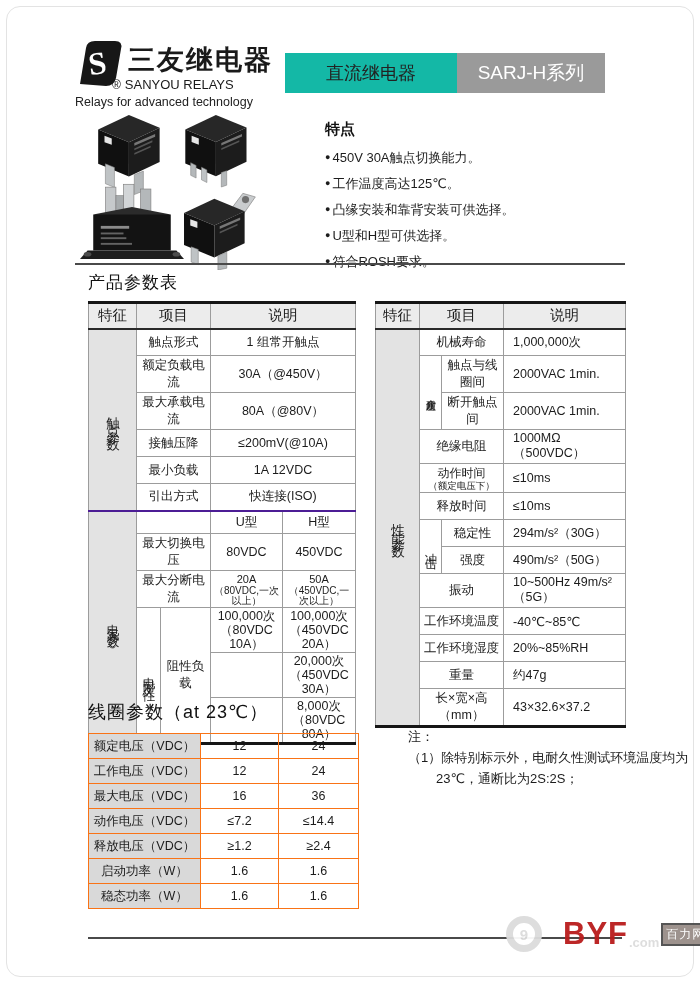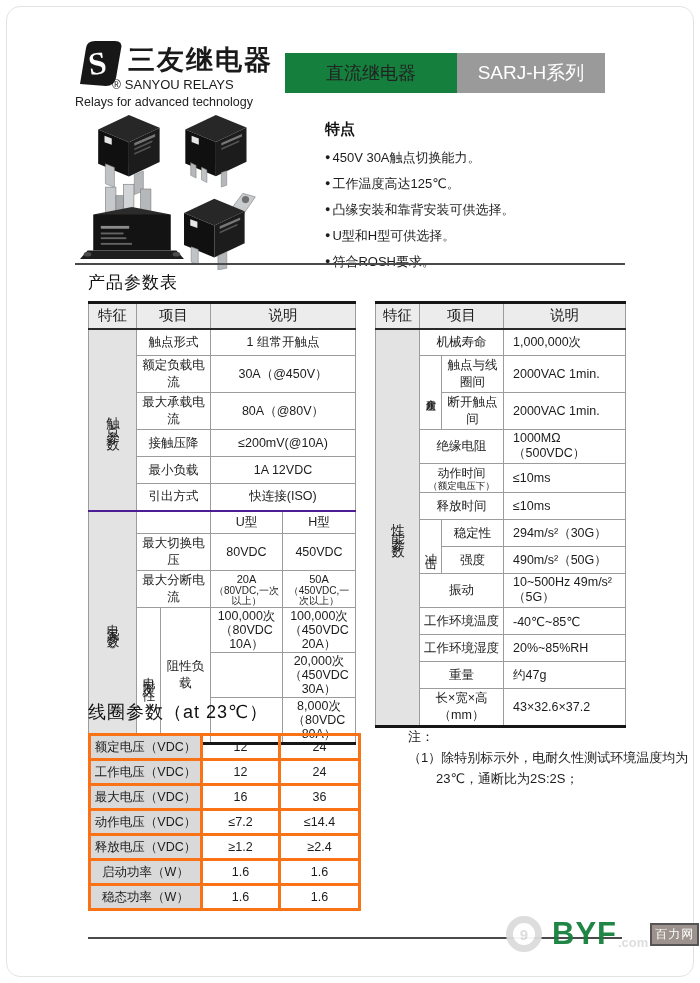--- a/index.html
+++ b/index.html
@@ -8,21 +8,21 @@
   .page { position:relative; width:700px; height:983px; background:#fff; overflow:hidden; }
   .frame { position:absolute; inset:6px; border:1px solid #e3e3e3; border-radius:14px; pointer-events:none; }
 
   
   .logo-svg { position:absolute; left:74px; top:38px; width:50px; height:52px; }
   .brand-cn { position:absolute; left:128px; top:42px; font-size:27px; font-weight:bold; color:#1a1a1a; letter-spacing:2px; }
   .brand-en { position:absolute; left:112px; top:77px; font-size:13px; color:#1a1a1a; }
   .brand-en .reg { font-size:12px; margin-right:4px; }
   .brand-tagline { position:absolute; left:75px; top:95px; font-size:12.5px; color:#222; }
 
-  .banner-cat { position:absolute; left:285px; top:53px; width:172px; height:40px; background:#15803d;
+  .banner-cat { position:absolute; left:285px; top:53px; width:172px; height:40px; background:#14b8a6;
     display:flex; align-items:center; justify-content:center; font-size:18px; color:#222; }
   .banner-series { position:absolute; left:457px; top:53px; width:148px; height:40px; background:#9a9a9a;
     display:flex; align-items:center; justify-content:center; font-size:19px; color:#fff; }
 
   
   .relay { position:absolute; }
   .r1 { left:86px;  top:106px; width:84px;  height:94px; }
   .r2 { left:174px; top:106px; width:82px;  height:90px; }
   .r3 { left:80px;  top:182px; width:104px; height:84px; }
   .r4 { left:174px; top:188px; width:86px;  height:82px; }
@@ -62,35 +62,35 @@
   .big  { font-size:15px; }
   .pre  { white-space:pre-line; line-height:14px; }
   .sub-line { font-size:10px; color:#1c1c1c; line-height:10px; }
   .main-line { font-size:11px; line-height:13px; }
   .rt td.val { text-align:left; padding-left:9px; }
   .item2 .a { font-size:12px; line-height:14px; }
   .item2 .b { font-size:9.5px; line-height:11px; }
 
   
   .ctable { position:absolute; left:88px; top:733px; width:270px; border-collapse:collapse; table-layout:fixed; }
-  .ctable td { border:3px solid #f97316; height:25px; font-size:12.5px; color:#1c1c1c;
+  .ctable td { border:1px solid #f97316; height:25px; font-size:12.5px; color:#1c1c1c;
     text-align:center; vertical-align:middle; }
   .ctable td.lbl { background:#d9d9d9; }
 
   
   .note { position:absolute; left:408px; top:726px; width:282px; font-size:13px; color:#1c1c1c; line-height:21px; }
   .note .indent { padding-left:28px; }
 
   
   .wm { position:absolute; left:506px; top:916px; width:190px; opacity:0.95; }
   .wm-row { display:flex; align-items:center; }
   .wm-circle { width:36px; height:36px; border:7px solid #dcdcdc; border-radius:50%;
     background:#fff; color:#dcdcdc; font-weight:bold; font-size:15px;
     display:flex; align-items:center; justify-content:center; flex:0 0 36px; }
-  .wm-byf { font-size:31px; font-weight:bold; color:#15803d; letter-spacing:1px; margin-left:10px; line-height:30px; }
+  .wm-byf { font-size:31px; font-weight:bold; color:#b91c1c; letter-spacing:1px; margin-left:21px; line-height:30px; }
   .wm-com { font-size:13px; font-weight:bold; color:#dcdcdc; align-self:flex-end; margin:0 2px 2px 1px; }
   .wm-badge { background:#988d87; border:2px solid #4c4c4c; color:#fff; font-size:12px;
     padding:1px 3px; letter-spacing:1px; white-space:nowrap; }
   .wm-tagline { margin-top:3px; font-family:"Liberation Serif","DejaVu Serif",serif;
     font-size:12px; font-style:italic; color:#b3aaa4; letter-spacing:7px; white-space:nowrap; }
 </style>
 </head>
 <body>
 
 <div class="page">

